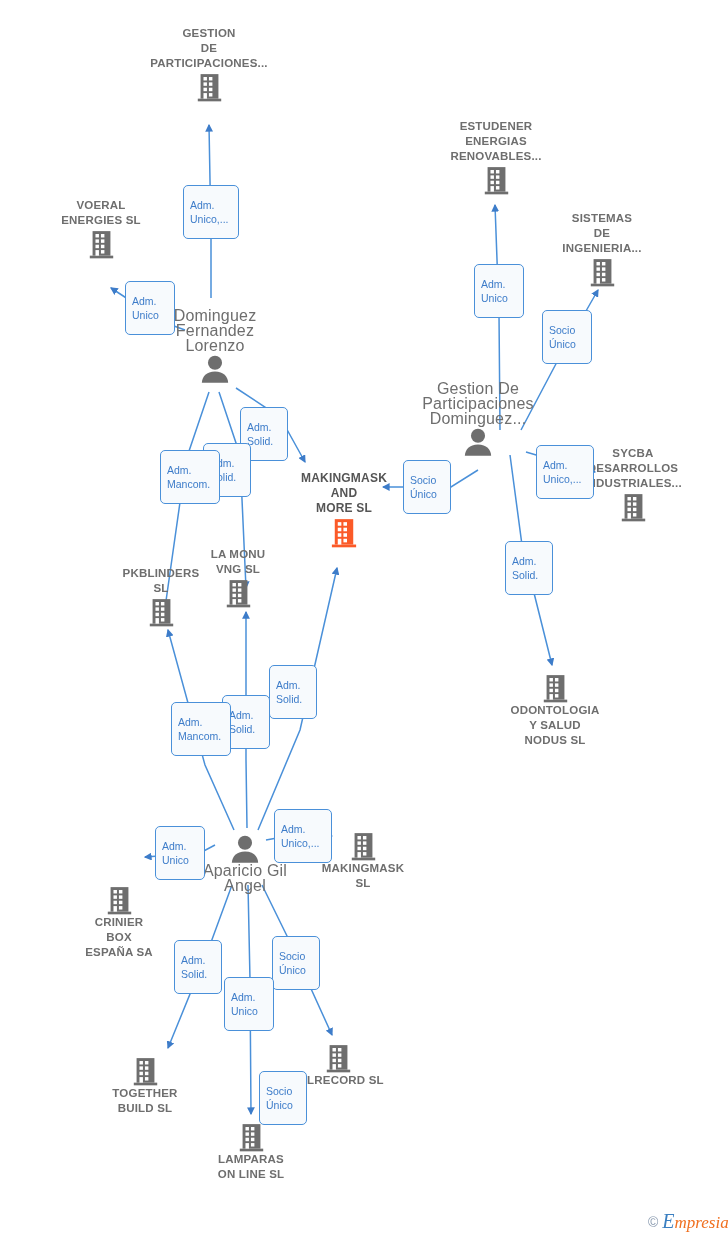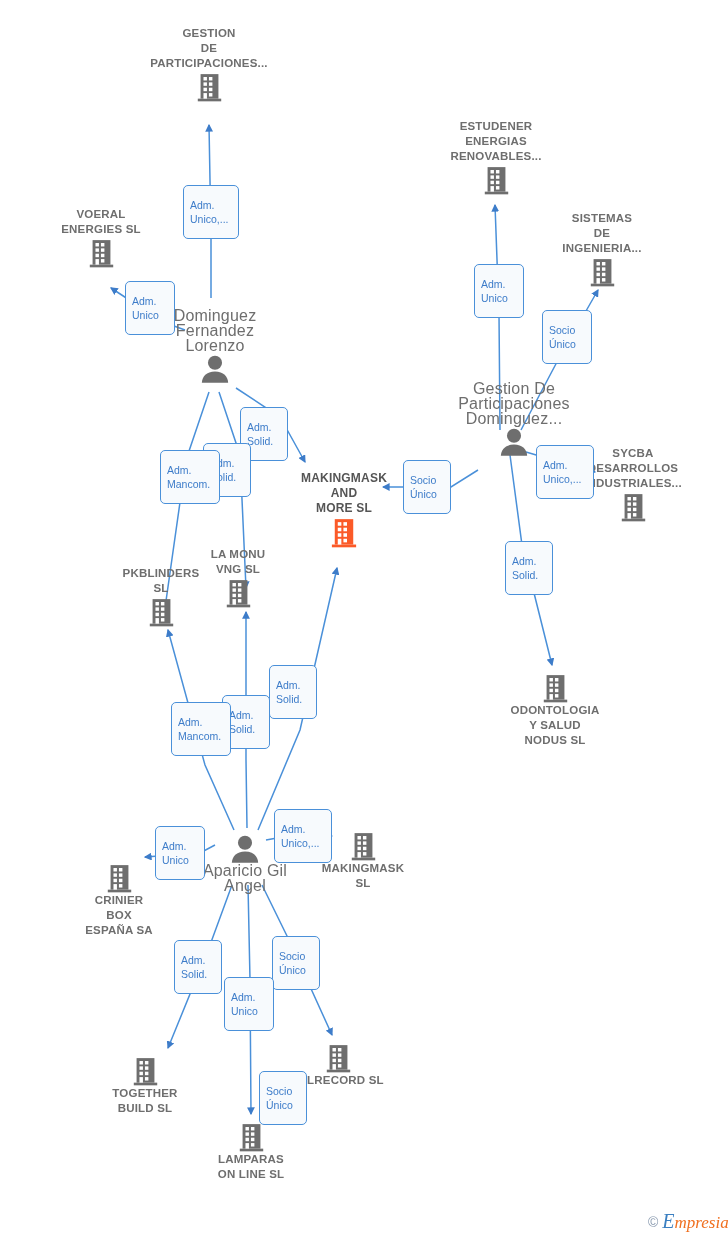--- a/index.html
+++ b/index.html
@@ -139,21 +139,21 @@
             <rect x="6.6" y="3.6" width="3.1" height="3.1" fill="#ffffff"></rect>
             <rect x="11.5" y="3.6" width="3.1" height="3.1" fill="#ffffff"></rect>
             <rect x="6.6" y="8.4" width="3.1" height="3.1" fill="#ffffff"></rect>
             <rect x="11.5" y="8.4" width="3.1" height="3.1" fill="#ffffff"></rect>
             <rect x="6.6" y="13.2" width="3.1" height="3.1" fill="#ffffff"></rect>
             <rect x="11.5" y="13.2" width="3.1" height="3.1" fill="#ffffff"></rect>
             <rect x="6.6" y="18.0" width="3.1" height="5.0" fill="#ffffff"></rect>
             <rect x="11.5" y="18.0" width="3.1" height="3.1" fill="#ffffff"></rect>
           </svg></div>
       </div>
-      <div class="node above" style="left: 101px; top: 204px;">
+      <div class="node above" style="left: 101px; top: 195px;">
         <div class="node-label company">VOERAL
 ENERGIES  SL</div>
         <div class="node-icon"><svg width="29" height="29" viewBox="0 0 24 26" xmlns="http://www.w3.org/2000/svg">
             <rect x="4" y="1" width="16" height="22" fill="#6e6e6e"></rect>
             <rect x="1.5" y="23" width="21" height="2.4" fill="#6e6e6e"></rect>
             <rect x="6.6" y="3.6" width="3.1" height="3.1" fill="#ffffff"></rect>
             <rect x="11.5" y="3.6" width="3.1" height="3.1" fill="#ffffff"></rect>
             <rect x="6.6" y="8.4" width="3.1" height="3.1" fill="#ffffff"></rect>
             <rect x="11.5" y="8.4" width="3.1" height="3.1" fill="#ffffff"></rect>
             <rect x="6.6" y="13.2" width="3.1" height="3.1" fill="#ffffff"></rect>
@@ -198,21 +198,21 @@
             <rect x="6.6" y="3.6" width="3.1" height="3.1" fill="#ffffff"></rect>
             <rect x="11.5" y="3.6" width="3.1" height="3.1" fill="#ffffff"></rect>
             <rect x="6.6" y="8.4" width="3.1" height="3.1" fill="#ffffff"></rect>
             <rect x="11.5" y="8.4" width="3.1" height="3.1" fill="#ffffff"></rect>
             <rect x="6.6" y="13.2" width="3.1" height="3.1" fill="#ffffff"></rect>
             <rect x="11.5" y="13.2" width="3.1" height="3.1" fill="#ffffff"></rect>
             <rect x="6.6" y="18.0" width="3.1" height="5.0" fill="#ffffff"></rect>
             <rect x="11.5" y="18.0" width="3.1" height="3.1" fill="#ffffff"></rect>
           </svg></div>
       </div>
-      <div class="node above" style="left: 514px; top: 378px;">
+      <div class="node above" style="left: 478px; top: 378px;">
         <div class="node-label person">Gestion De
 Participaciones
 Dominguez...</div>
         <div class="node-icon"><svg width="30" height="28" viewBox="0 0 26 24" xmlns="http://www.w3.org/2000/svg">
             <circle cx="13" cy="6.6" r="6.1" fill="#6e6e6e"></circle>
             <path d="M13 14.2 C5.6 14.2 1.8 18.6 1.6 24 L24.4 24 C24.2 18.6 20.4 14.2 13 14.2 Z" fill="#6e6e6e"></path>
           </svg></div>
       </div>
       <div class="node above" style="left: 633px; top: 443px;">
         <div class="node-label company">SYCBA
@@ -298,21 +298,21 @@
 NODUS  SL</div>
       </div>
       <div class="node below" style="left: 245px; top: 832px;">
         <div class="node-icon"><svg width="30" height="28" viewBox="0 0 26 24" xmlns="http://www.w3.org/2000/svg">
             <circle cx="13" cy="6.6" r="6.1" fill="#6e6e6e"></circle>
             <path d="M13 14.2 C5.6 14.2 1.8 18.6 1.6 24 L24.4 24 C24.2 18.6 20.4 14.2 13 14.2 Z" fill="#6e6e6e"></path>
           </svg></div>
         <div class="node-label person">Aparicio Gil
 Angel</div>
       </div>
-      <div class="node below" style="left: 119px; top: 861px;">
+      <div class="node below" style="left: 119px; top: 883px;">
         <div class="node-icon"><svg width="29" height="29" viewBox="0 0 24 26" xmlns="http://www.w3.org/2000/svg">
             <rect x="4" y="1" width="16" height="22" fill="#6e6e6e"></rect>
             <rect x="1.5" y="23" width="21" height="2.4" fill="#6e6e6e"></rect>
             <rect x="6.6" y="3.6" width="3.1" height="3.1" fill="#ffffff"></rect>
             <rect x="11.5" y="3.6" width="3.1" height="3.1" fill="#ffffff"></rect>
             <rect x="6.6" y="8.4" width="3.1" height="3.1" fill="#ffffff"></rect>
             <rect x="11.5" y="8.4" width="3.1" height="3.1" fill="#ffffff"></rect>
             <rect x="6.6" y="13.2" width="3.1" height="3.1" fill="#ffffff"></rect>
             <rect x="11.5" y="13.2" width="3.1" height="3.1" fill="#ffffff"></rect>
             <rect x="6.6" y="18.0" width="3.1" height="5.0" fill="#ffffff"></rect>

